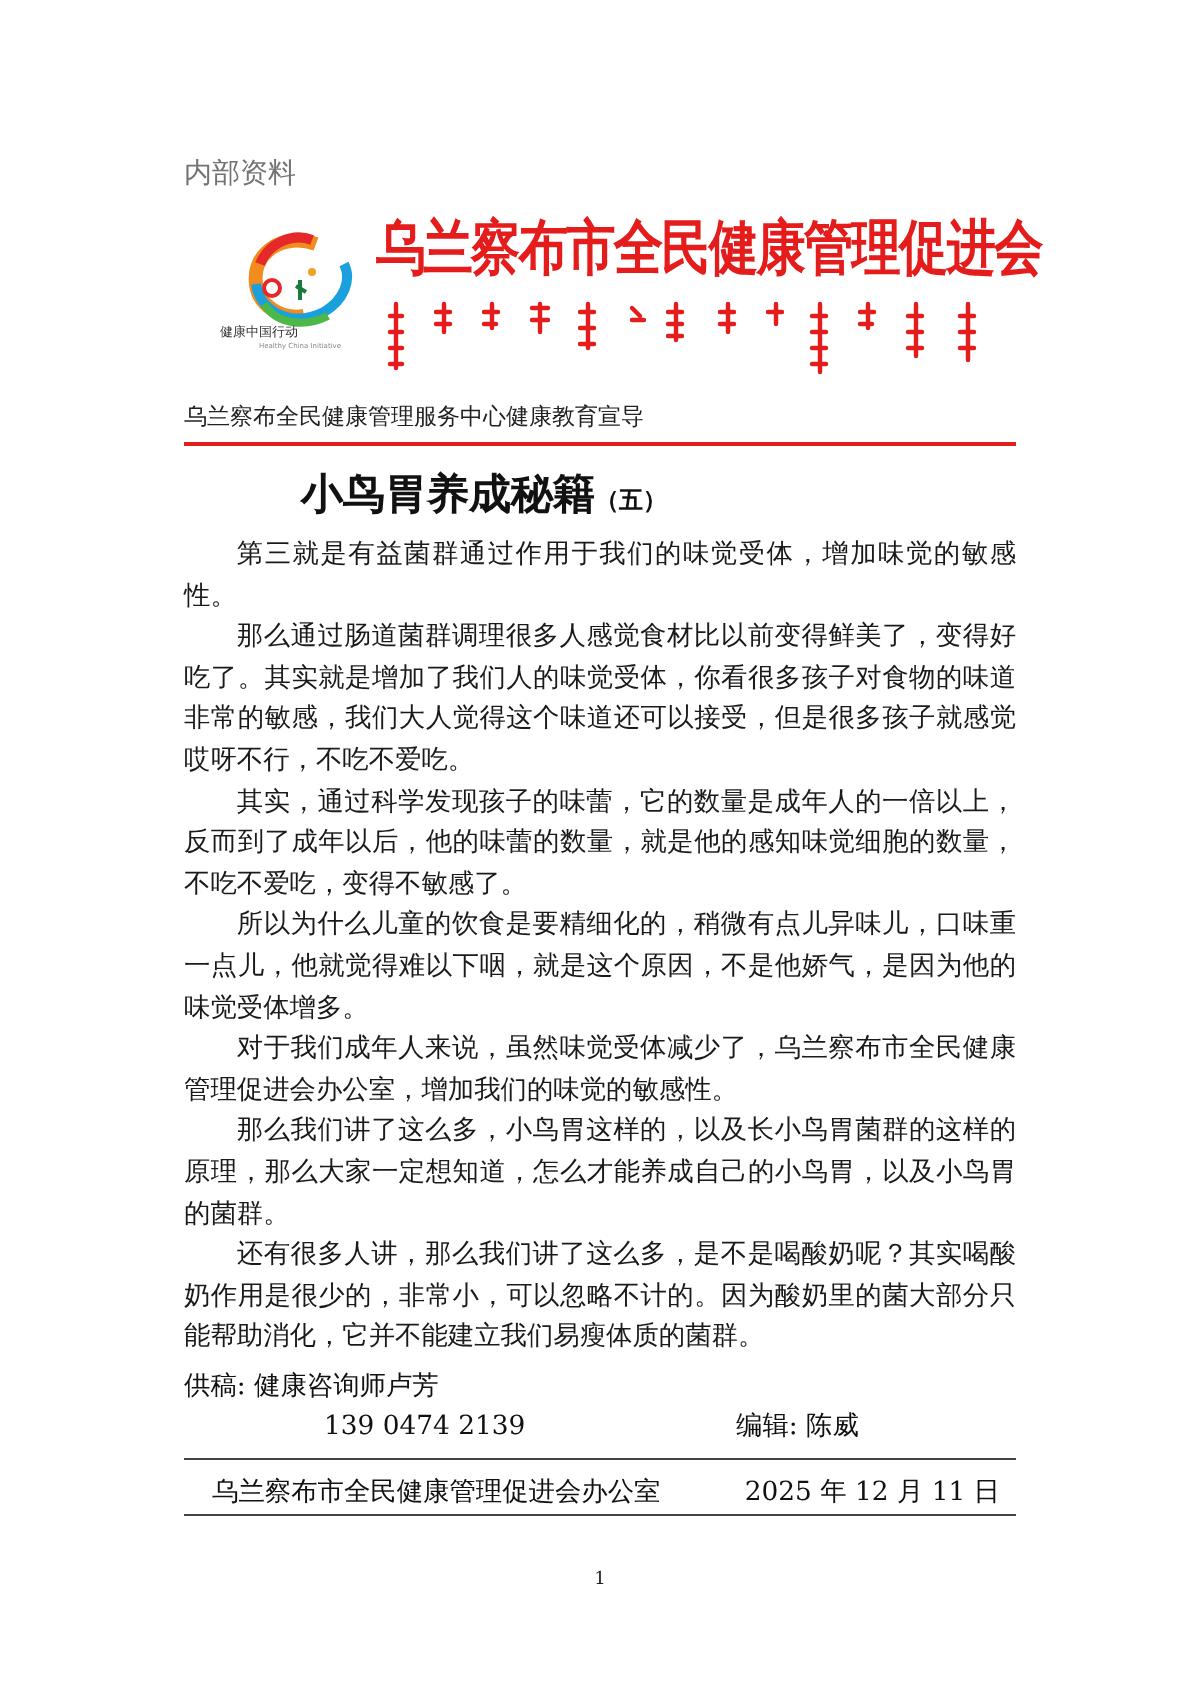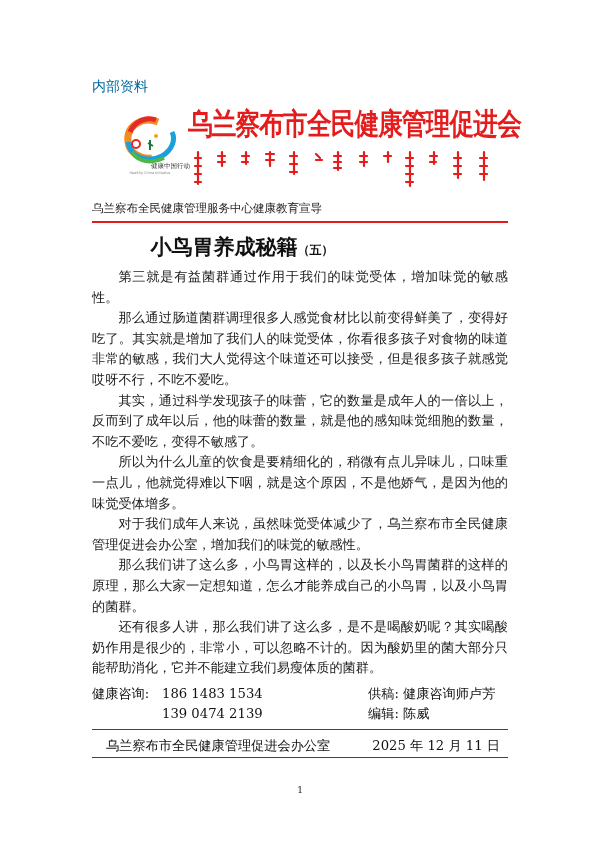--- a/index.html
+++ b/index.html
@@ -1,21 +1,21 @@
 <!DOCTYPE html>
 <html><head>
 <meta charset="utf-8">
 <style>
   html, body { margin:0; padding:0; background:#ffffff; }
   body { width:600px; height:846px; position:relative; overflow:hidden;
          font-family:"DejaVu Serif","Liberation Serif",serif; color:#111; }
   .abs { position:absolute; }
-  .internal { left:92px; top:78px; font-family:Liberation Sans, sans-serif; font-size:14px; color:#0369a1; }
+  .internal { left:92px; top:78px; font-family:Liberation Sans, sans-serif; font-size:14px; color:#737373; }
   .logo { left:112px; top:112px; width:76px; height:60px; }
-  .logo-cap { left:110px; top:162px; width:80px; text-align:right; font-family:"DejaVu Sans",sans-serif; font-size:6.5px; color:#333; }
+  .logo-cap { left:110px; top:162px; width:80px; text-align:left; font-family:"DejaVu Sans",sans-serif; font-size:6.5px; color:#333; }
   .logo-sub { left:110px; top:171px; width:80px; text-align:center; font-family:"DejaVu Sans",sans-serif; font-size:3.5px; color:#888; }
   .org-title { left:188px; top:104px; font-size:30px; color:#e51c1c; font-weight:bold; letter-spacing:-1px; font-family:"DejaVu Serif",serif; transform:scaleX(0.82); transform-origin:left top; white-space:nowrap; }
   .mongol { left:192px; top:148px; width:318px; height:42px; }
   .subhead { left:92px; top:201px; width:416px; display:flex; justify-content:space-between; font-size:11.5px; color:#222;gap:16px; }
   .redline { left:92px; top:221px; width:416px; height:2px; background:#e51c1c; }
   .title { left:0; top:233px; width:484px; text-align:center; font-size:21px; font-weight:bold; color:#111; }
   .title small { font-size:12px; font-weight:bold; }
   .body { left:92px; top:267px; width:416px; font-size:13.2px; line-height:20.6px; color:#1a1a1a; text-align:justify; }
   .body p { margin:0; text-indent:2em;font-family:Liberation Serif, serif; }
   .contact { left:92px; top:684px; width:416px; font-size:13.2px; line-height:20px; }
@@ -83,24 +83,20 @@
   <p>那么通过肠道菌群调理很多人感觉食材比以前变得鲜美了，变得好吃了。其实就是增加了我们人的味觉受体，你看很多孩子对食物的味道非常的敏感，我们大人觉得这个味道还可以接受，但是很多孩子就感觉哎呀不行，不吃不爱吃。</p>
   <p>其实，通过科学发现孩子的味蕾，它的数量是成年人的一倍以上，反而到了成年以后，他的味蕾的数量，就是他的感知味觉细胞的数量，不吃不爱吃，变得不敏感了。</p>
   <p>所以为什么儿童的饮食是要精细化的，稍微有点儿异味儿，口味重一点儿，他就觉得难以下咽，就是这个原因，不是他娇气，是因为他的味觉受体增多。</p>
   <p>对于我们成年人来说，虽然味觉受体减少了，乌兰察布市全民健康管理促进会办公室，增加我们的味觉的敏感性。</p>
   <p>那么我们讲了这么多，小鸟胃这样的，以及长小鸟胃菌群的这样的原理，那么大家一定想知道，怎么才能养成自己的小鸟胃，以及小鸟胃的菌群。</p>
   <p>还有很多人讲，那么我们讲了这么多，是不是喝酸奶呢？其实喝酸奶作用是很少的，非常小，可以忽略不计的。因为酸奶里的菌大部分只能帮助消化，它并不能建立我们易瘦体质的菌群。</p>
 </div>
 
 <div class="abs contact">
   <div class="row">
-    <div class="left">
-      <span class="label">健康咨询:</span>
-      <span>186 1483 1534</span>
-    </div>
     <span class="right">供稿: 健康咨询师卢芳</span>
   </div>
   <div class="row">
     <div class="left">
       <span class="label"></span>
       <span>139 0474 2139</span>
     </div>
     <span class="right">编辑: 陈威</span>
   </div>
 </div>

